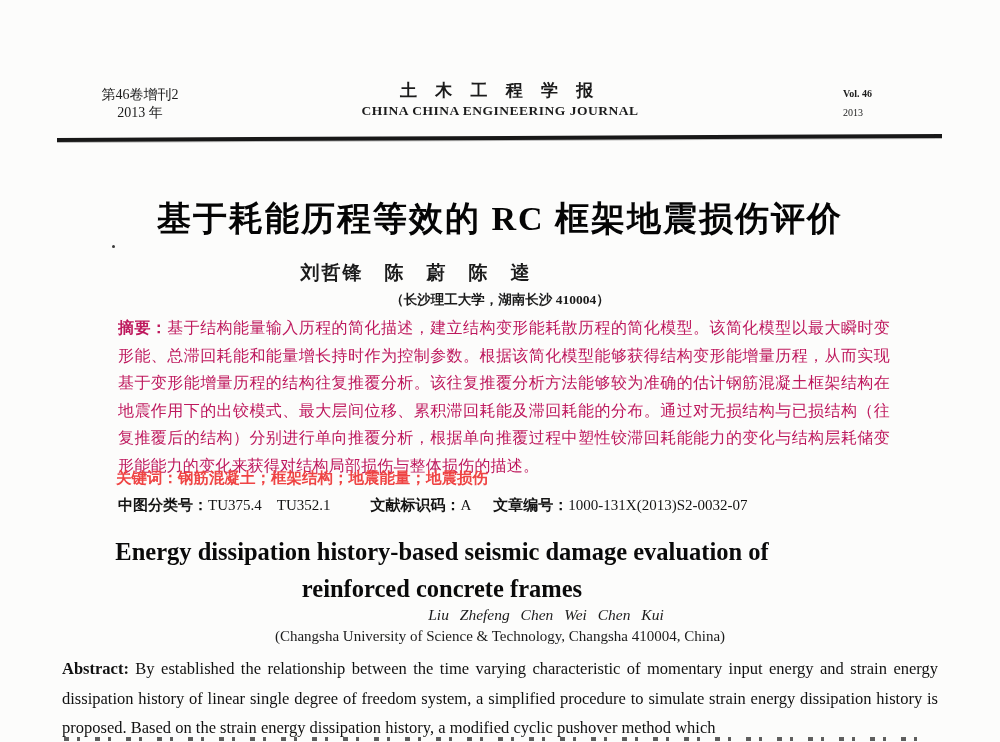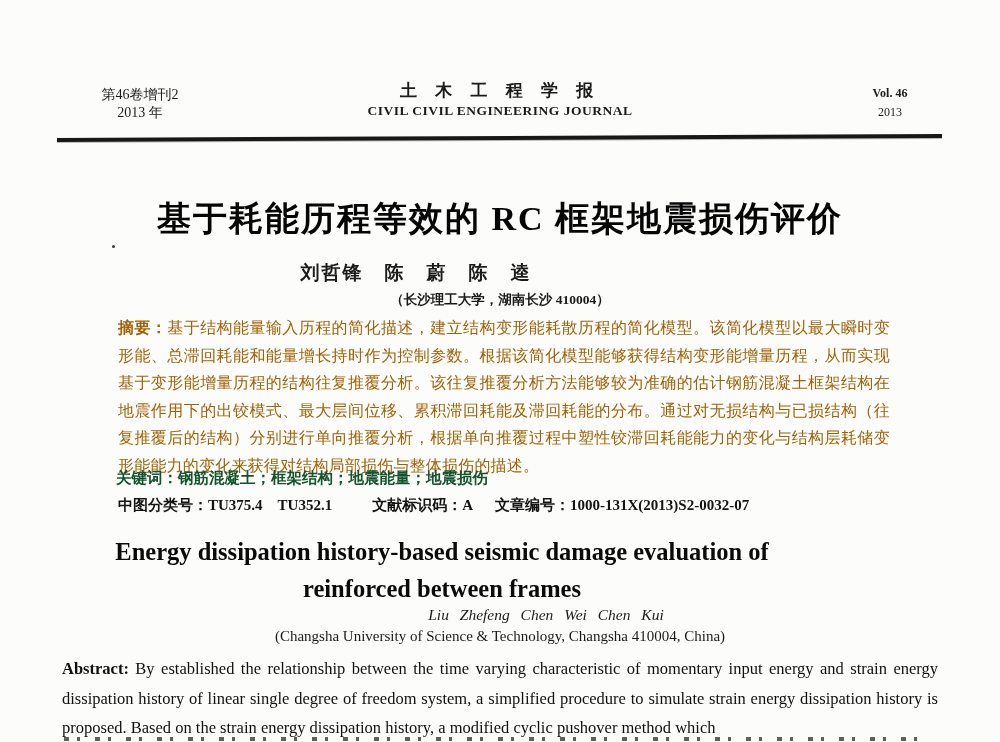--- a/index.html
+++ b/index.html
@@ -9,45 +9,45 @@
     background:#fcfcfb;
     overflow:hidden;
     font-family:"Liberation Serif", serif;
     color:#1b1b1b;
   }
   
   .hdr-left{position:absolute;left:78px;top:86px;width:124px;text-align:center;font-size:14px;line-height:18px;}
   .hdr-center{position:absolute;left:300px;top:80px;width:400px;text-align:center;}
   .hdr-center .cn{font-size:17px;font-weight:bold;letter-spacing:7px;line-height:21px;}
   .hdr-center .en{font-size:13.5px;font-weight:bold;letter-spacing:0.5px;line-height:17px;margin-top:1px;}
-  .hdr-right{position:absolute;left:843px;top:84px;width:94px;text-align:center;font-size:12px;line-height:19px;font-weight:bold;}
+  .hdr-right{position:absolute;left:843px;top:84px;width:94px;text-align:left;font-size:10px;line-height:19px;font-weight:bold;}
   .hdr-right .yr{font-weight:normal;}
   .hdr-rule{
     position:absolute;left:57px;top:136px;width:885px;height:4px;
     background:#181818;transform:rotate(-0.25deg);
     box-shadow:0 1px 0 rgba(0,0,0,0.25);
   }
   
   .title-cn{
     position:absolute;left:0;top:196px;width:1000px;text-align:center;
     font-size:34px;font-weight:bold;letter-spacing:2px;color:#050505;
   }
   .artifact-dot{position:absolute;left:112px;top:245px;width:3px;height:3px;background:#3a3a3a;border-radius:50%;}
   .authors-cn{position:absolute;left:0;top:260px;width:832px;text-align:center;font-size:19px;font-weight:bold;letter-spacing:2px;}
   .affil-cn{position:absolute;left:0;top:291px;width:1000px;text-align:center;font-size:13.5px;font-weight:bold;}
   
   .abs-cn{
     position:absolute;left:118px;top:314px;width:772px;height:163px;overflow:hidden;
-    font-size:16px;line-height:27.5px;text-align:justify;letter-spacing:0.2px;color:#a16207;
+    font-size:16px;line-height:27.5px;text-align:justify;letter-spacing:0.2px;color:#be185d;
   }
   .abs-cn .lbl{font-weight:bold;}
-  .kw-line{position:absolute;left:116px;top:468px;width:780px;font-size:15.5px;font-weight:bold;color:#14532d;}
+  .kw-line{position:absolute;left:116px;top:468px;width:780px;font-size:15.5px;font-weight:bold;color:#ef4444;}
   .meta-line{position:absolute;left:118px;top:496px;width:800px;font-size:15px;color:#141414;}
   .meta-line .lbl{font-weight:bold;}
-  .meta-line .val{font-weight:bold;}
+  .meta-line .val{font-weight:normal;}
   .meta-gap{display:inline-block;width:40px;}
   .meta-gap-sm{display:inline-block;width:22px;}
   
   .title-en{
     position:absolute;left:0;top:533px;width:884px;text-align:center;
     font-size:24.5px;line-height:37px;font-weight:bold;color:#0a0a0a;
   }
   .authors-en{position:absolute;left:0;top:606px;width:1000px;text-align:center;font-style:italic;font-size:15.5px;word-spacing:7px;margin-left:46px;}
   .affil-en{position:absolute;left:0;top:628px;width:1000px;text-align:center;font-size:15px;}
   .abs-en{
@@ -66,21 +66,21 @@
 
 <div class="page">
 
   <div class="hdr-left">
     <div>第46卷增刊2</div>
     <div>2013 年</div>
   </div>
 
   <div class="hdr-center">
     <div class="cn">土 木 工 程 学 报</div>
-    <div class="en">CIVIL CIVIL ENGINEERING JOURNAL</div>
+    <div class="en">CHINA CHINA ENGINEERING JOURNAL</div>
   </div>
 
   <div class="hdr-right">
     <div>Vol. 46</div>
     <div class="yr">2013</div>
   </div>
 
   <div class="hdr-rule"></div>
 
   <div class="title-cn">基于耗能历程等效的 RC 框架地震损伤评价</div>
@@ -95,21 +95,21 @@
   <div class="kw-line">
     <span class="lbl">关键词：</span><span>钢筋混凝土；框架结构；地震能量；地震损伤</span>
   </div>
 
   <div class="meta-line">
     <span class="lbl">中图分类号：</span><span class="val">TU375.4　TU352.1</span><span class="meta-gap"></span><span class="lbl">文献标识码：</span><span class="val">A</span><span class="meta-gap-sm"></span><span class="lbl">文章编号：</span><span class="val">1000-131X(2013)S2-0032-07</span>
   </div>
 
   <div class="title-en">
     <div>Energy dissipation history-based seismic damage evaluation of</div>
-    <div>reinforced between frames</div>
+    <div>reinforced concrete frames</div>
   </div>
   <div class="authors-en">Liu Zhefeng Chen Wei Chen Kui</div>
   <div class="affil-en">(Changsha University of Science &amp; Technology, Changsha 410004, China)</div>
 
   <div class="abs-en">
     <span class="lbl">Abstract:</span>
     <span>By established the relationship between the time varying characteristic of momentary input energy and strain energy dissipation history of linear single degree of freedom system, a simplified procedure to simulate strain energy dissipation history is proposed. Based on the strain energy dissipation history, a modified cyclic pushover method which</span>
   </div>
 
   <div class="clipped-line"></div>

